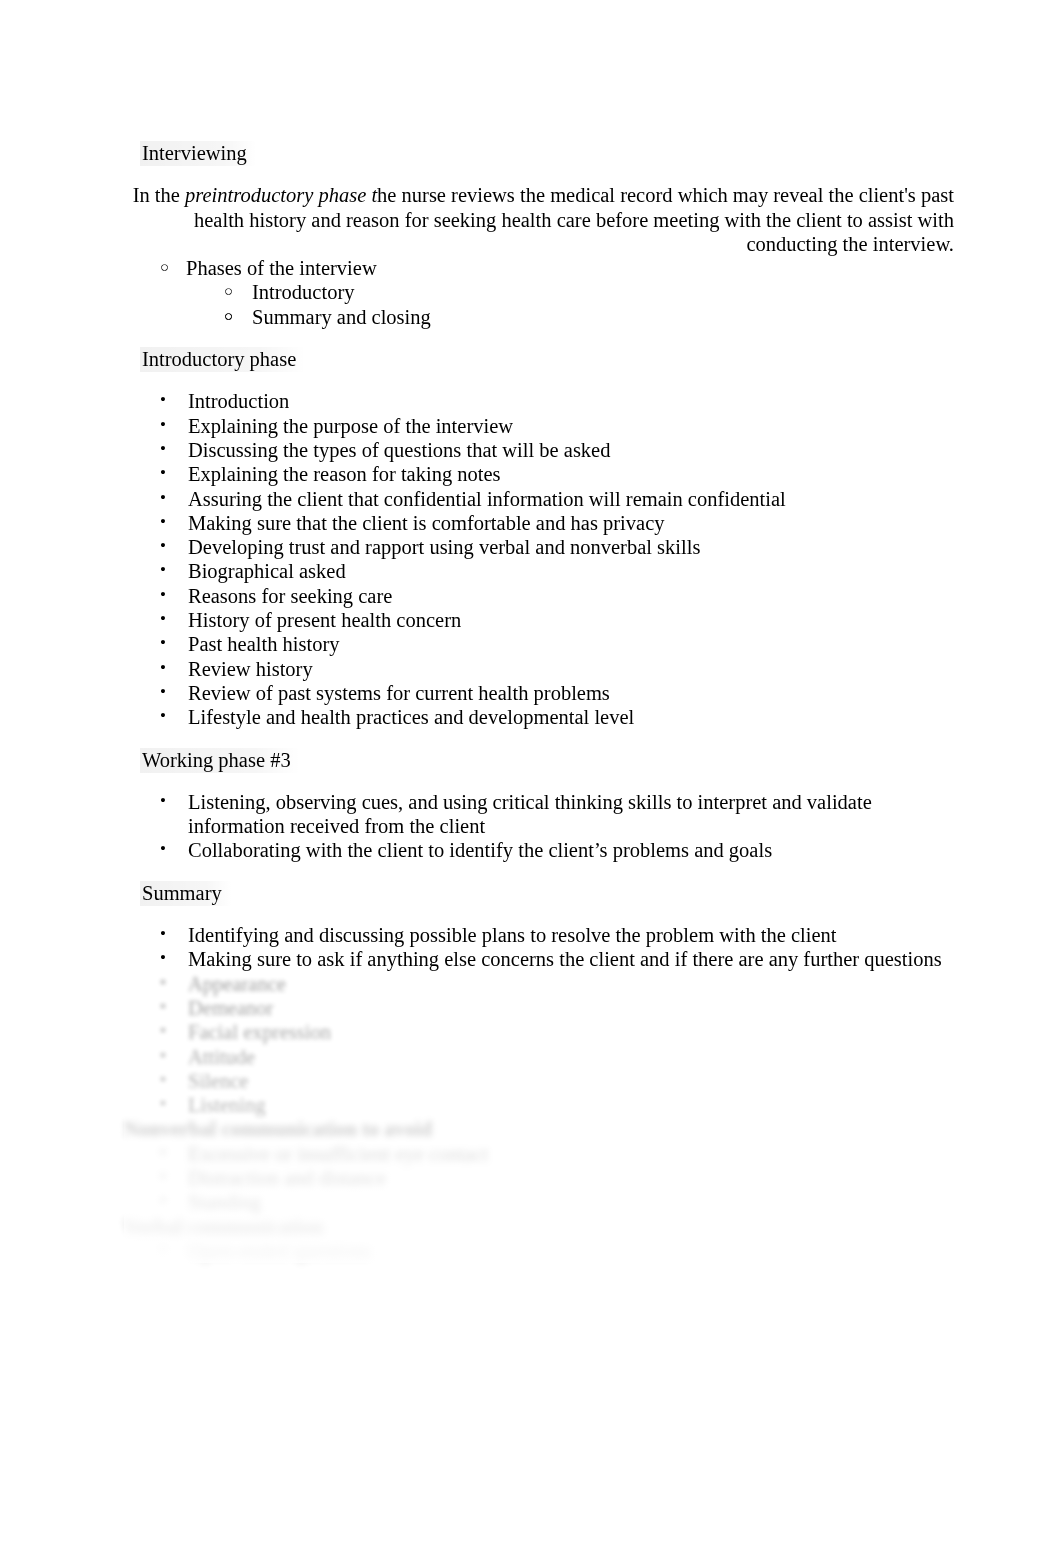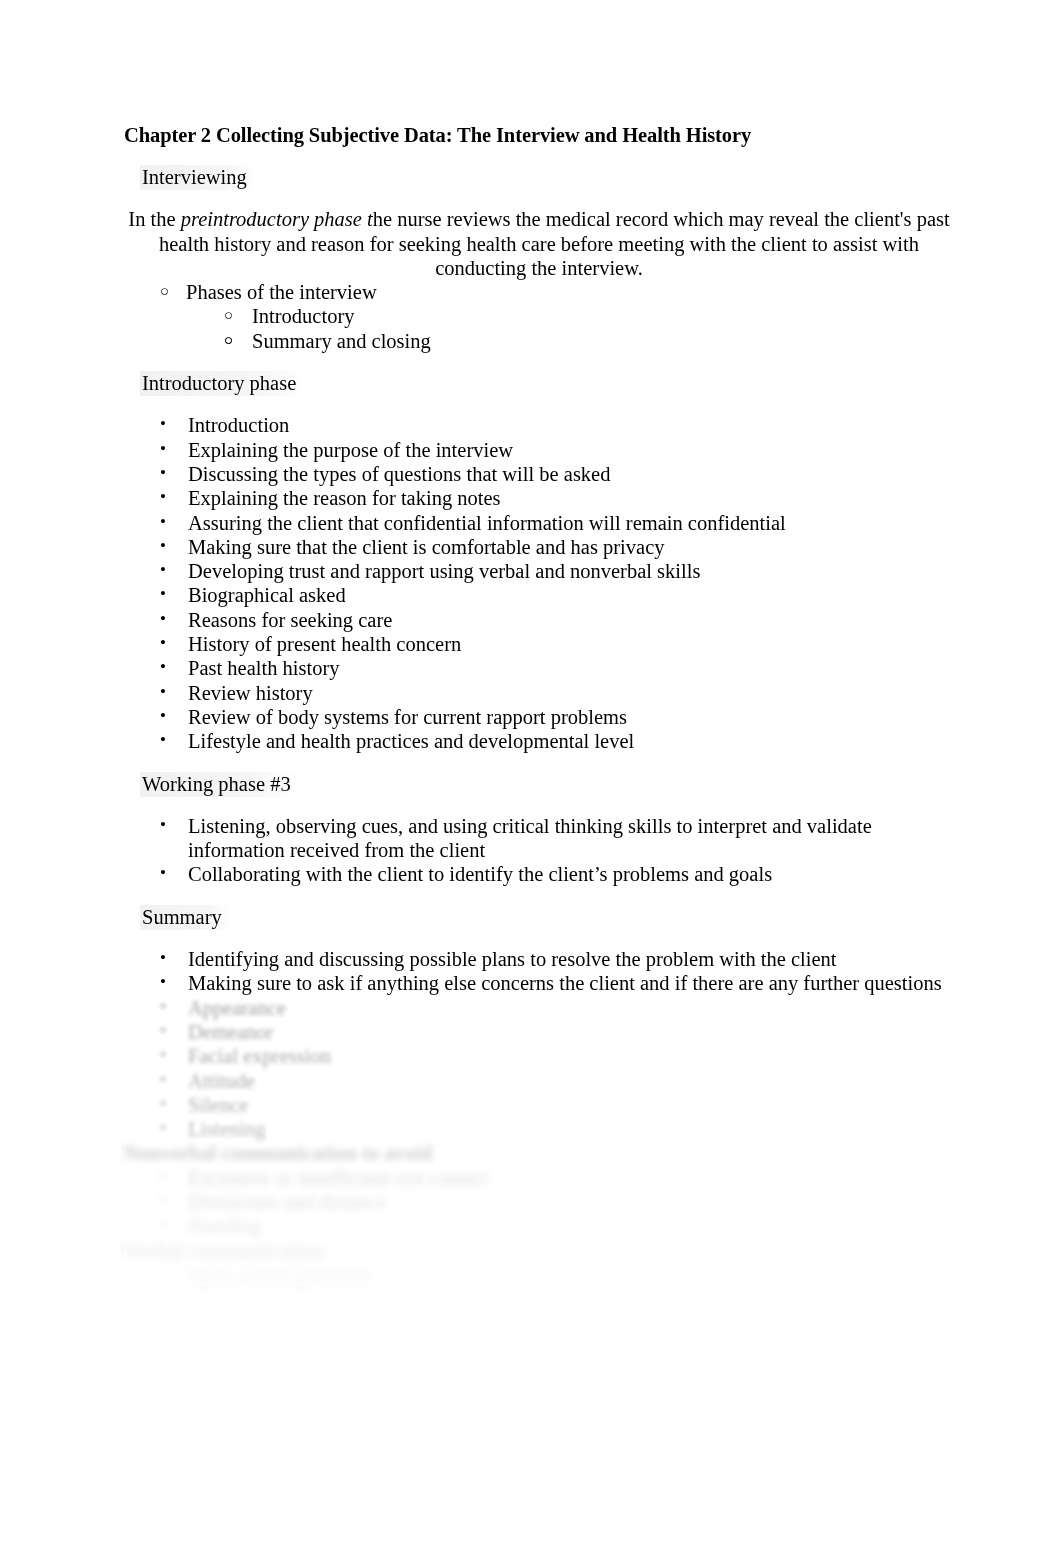--- a/index.html
+++ b/index.html
@@ -46,21 +46,21 @@
   }
   .section-head .hl {
     background: linear-gradient(to right, rgba(0,0,0,0.055), rgba(0,0,0,0.035) 72%, rgba(0,0,0,0) 100%);
     padding: 1px 10px 2px 2px;
     margin-left: -2px;
   }
   .para {
     font-size: 20.5px;
     line-height: 24.3px;
     margin: 0;
-    text-align: center;
+    text-align: right;
   }
   .para em {
     font-style: italic;
   }
 
   
   ul.lvl {
     list-style: none;
     margin: 0;
     padding: 0;
@@ -152,21 +152,20 @@
     font-weight: bold;
     margin: 0;
   }
 </style>
 </head>
 <body>
 
 <div class="page">
   <div class="content">
 
-    <div class="doc-title">Chapter 2 Collecting Subjective Data: The Interview and Health History</div>
 
     <div class="section-head"><span class="hl">Interviewing</span></div>
 
     <p class="para"><span>In the </span><em>preintroductory phase t</em><span>he nurse reviews the medical record which may reveal the client's past health history and reason for seeking health care before meeting with the client to assist with conducting the interview.</span></p>
 
     <ul class="lvl">
       <li class="bullet circle1">
         <span class="mark">○</span>
         <span class="txt">Phases of the interview</span>
       </li>
@@ -231,21 +230,21 @@
       <li class="bullet disc">
           <span class="mark">•</span>
           <span class="txt">Past health history</span>
         </li>
       <li class="bullet disc">
           <span class="mark">•</span>
           <span class="txt">Review history</span>
         </li>
       <li class="bullet disc">
           <span class="mark">•</span>
-          <span class="txt">Review of body systems for current rapport problems</span>
+          <span class="txt">Review of past systems for current health problems</span>
         </li>
       <li class="bullet disc">
           <span class="mark">•</span>
           <span class="txt">Lifestyle and health practices and developmental level</span>
         </li>
     </ul>
 
     <div class="section-head"><span class="hl">Working phase #3</span></div>
     <ul class="lvl">
       <li class="bullet disc">

